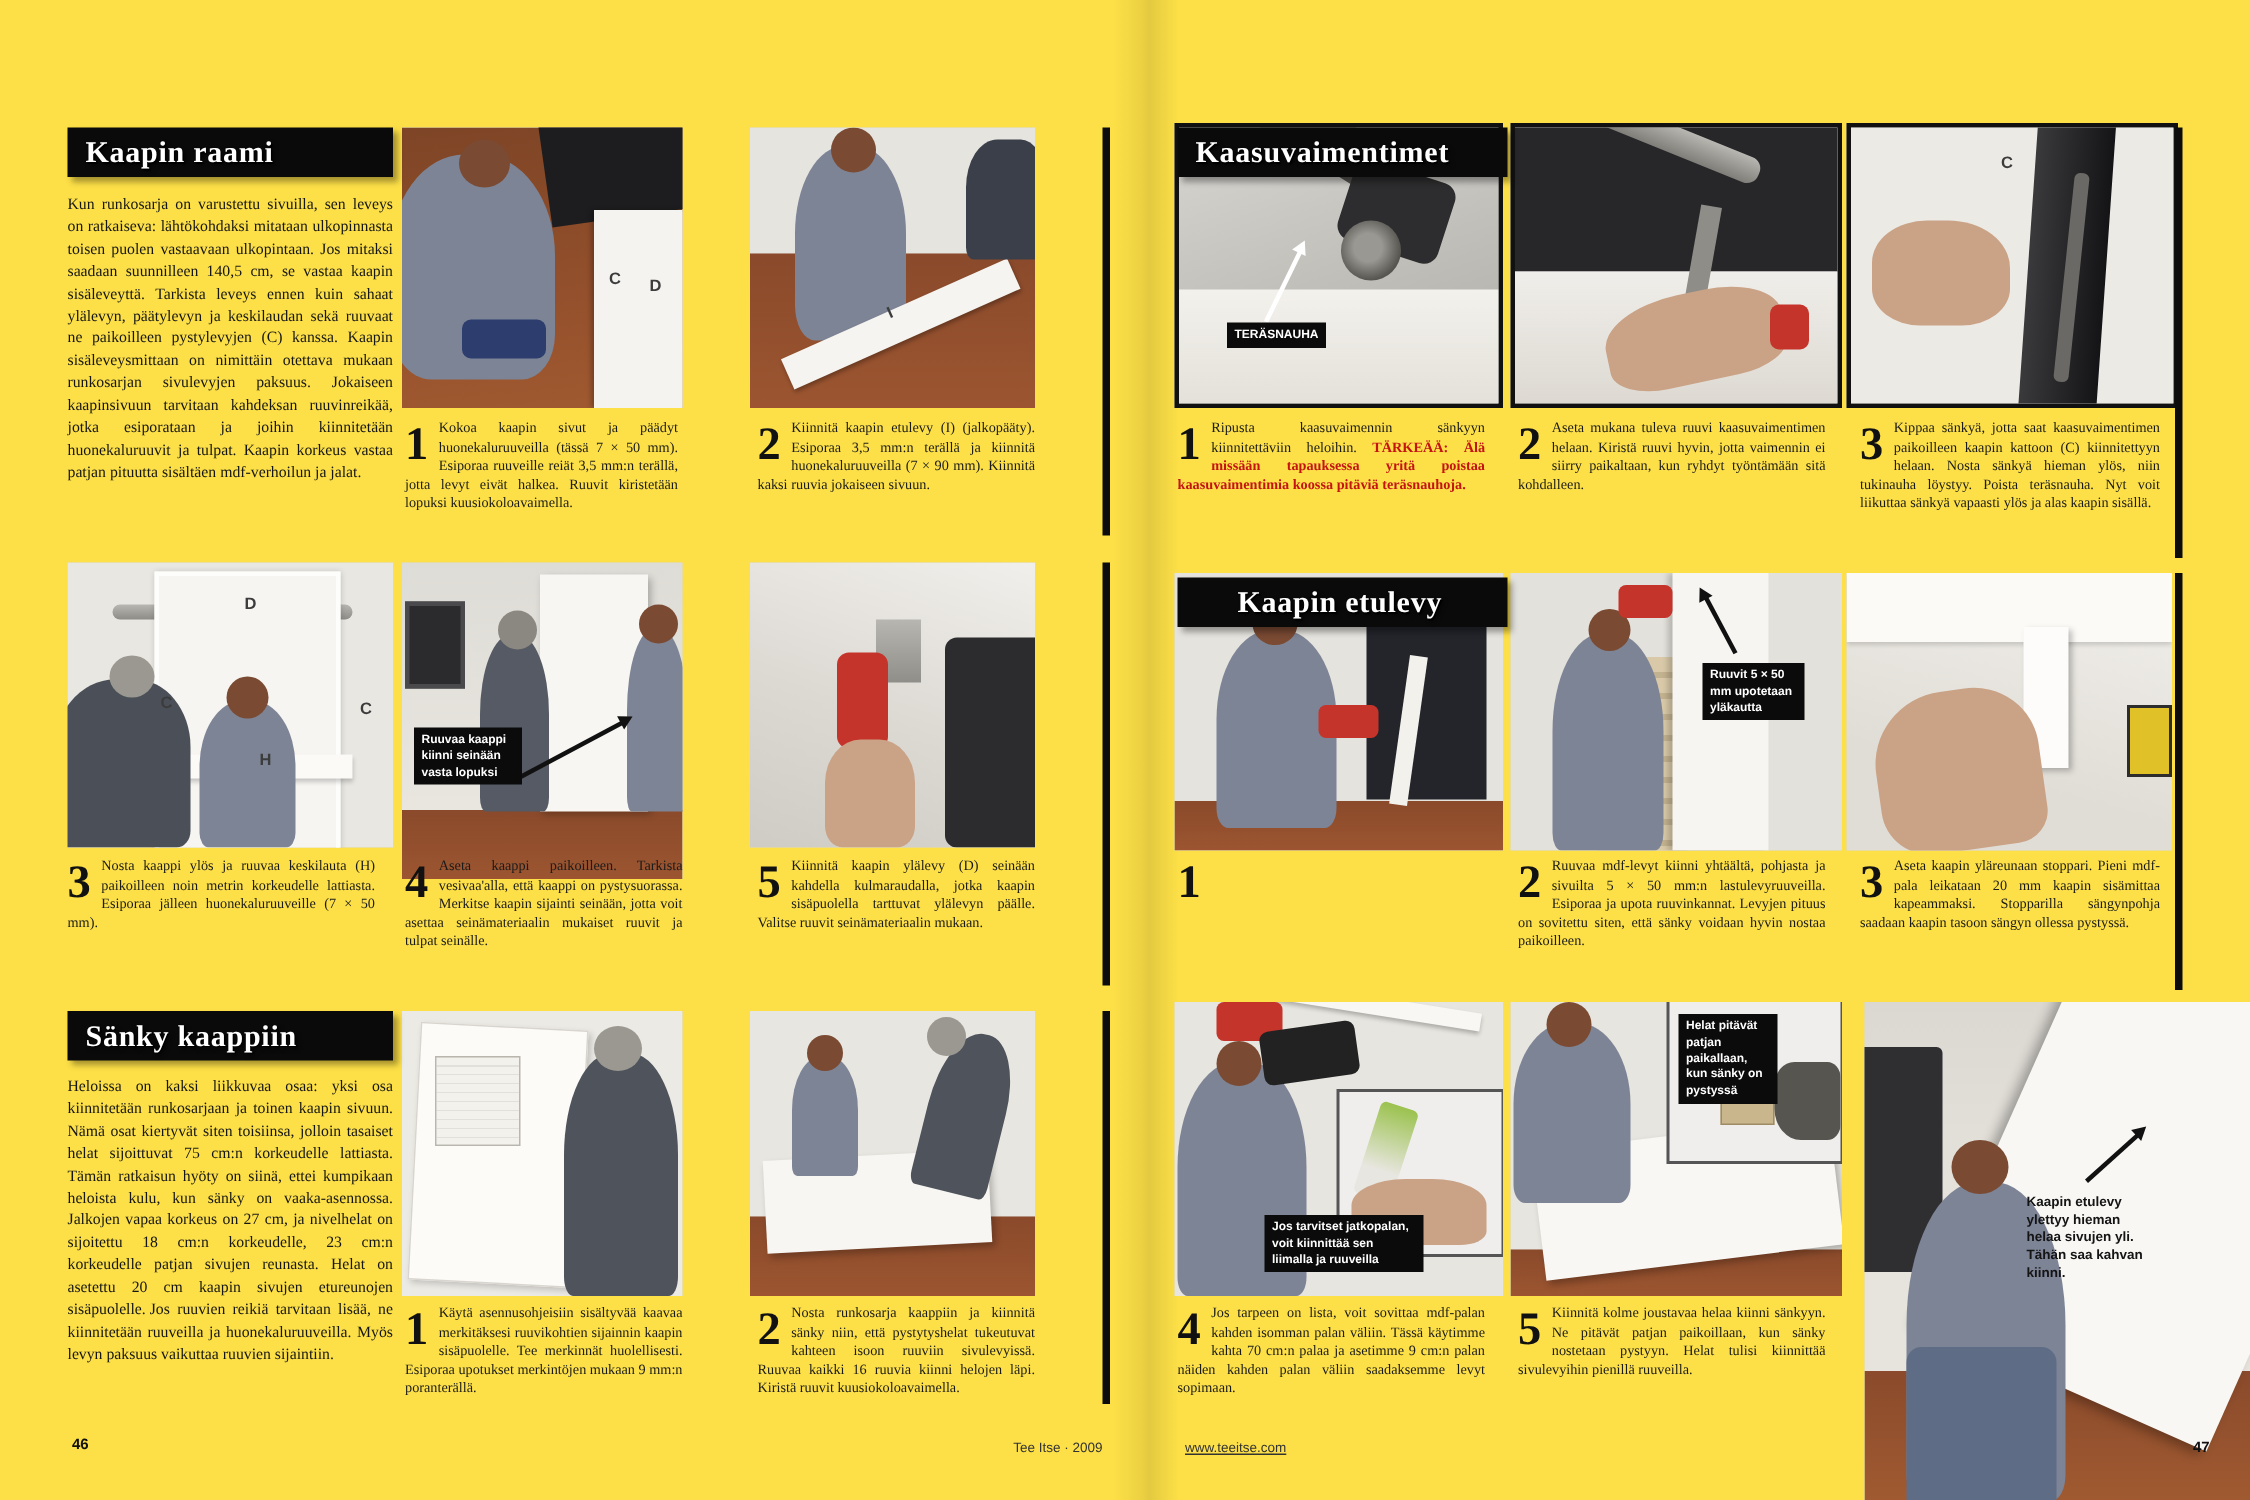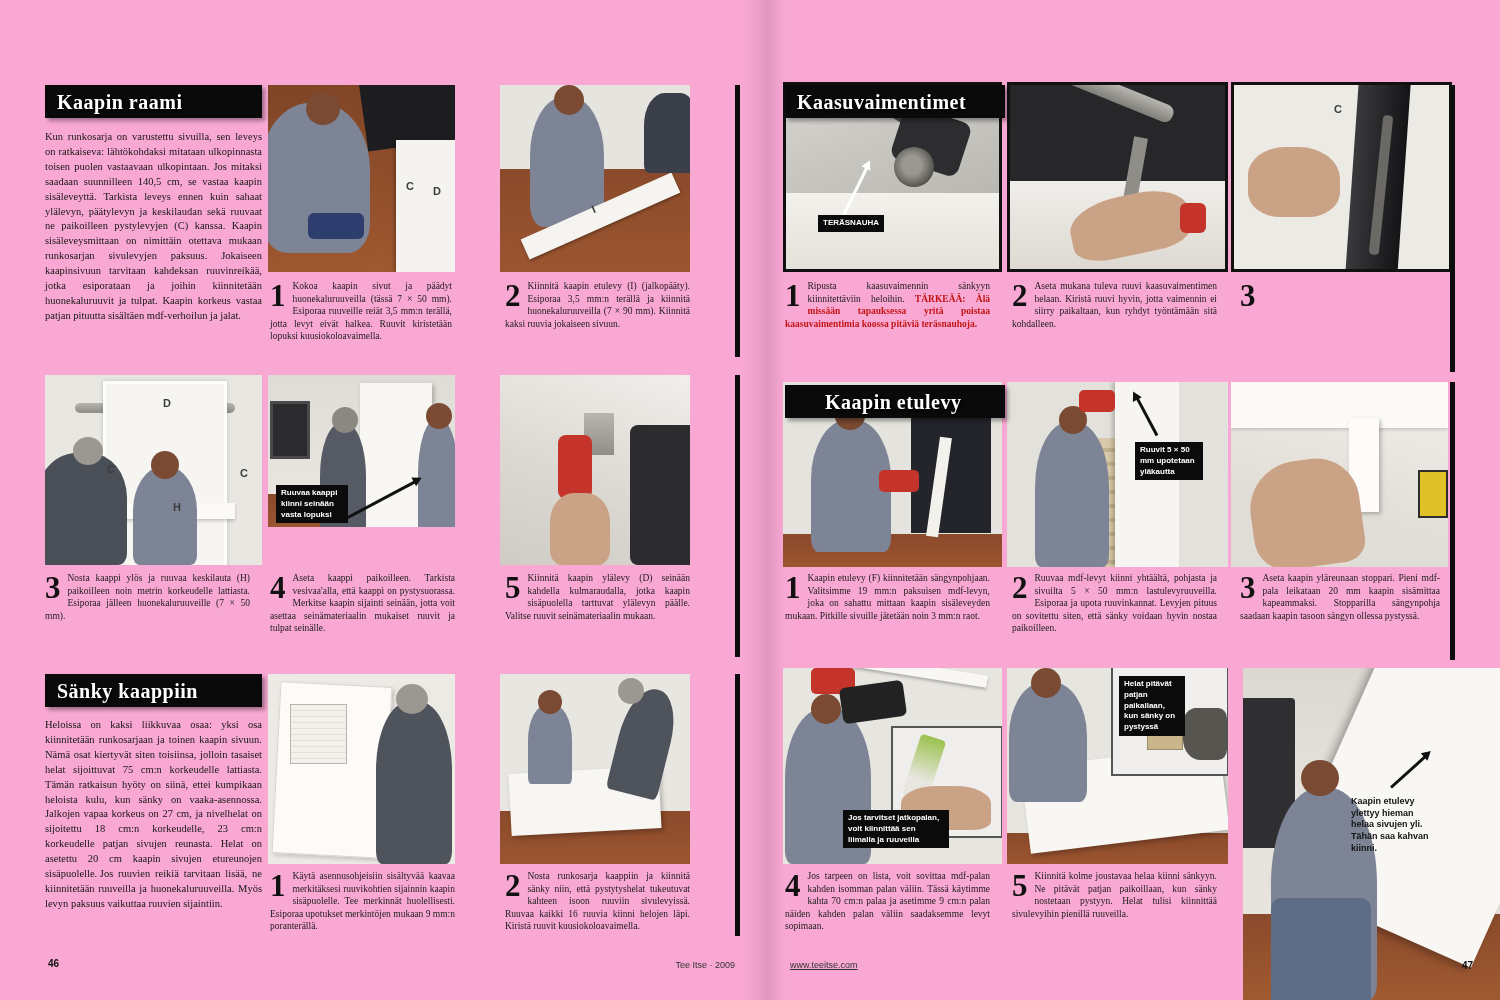--- a/index.html
+++ b/index.html
@@ -1,16 +1,16 @@
 <!DOCTYPE html>
 <html><head>
 <meta charset="utf-8">
 <style>
   html,body{margin:0;padding:0;background:#e9e7e3;}
-  .spread{position:relative;width:1500px;height:1000px;background:#f9a8d4;overflow:hidden;
+  .spread{position:relative;width:1500px;height:1000px;background:#fde047;overflow:hidden;
           font-family:"Liberation Serif",serif;}
   .gutter{position:absolute;left:742px;top:0;width:44px;height:1000px;
           background:linear-gradient(90deg,rgba(0,0,0,0) 0%,rgba(0,0,0,.07) 45%,rgba(0,0,0,.10) 55%,rgba(0,0,0,0) 100%);}
   .titlebar{position:absolute;background:#0a0a0a;color:#fff;
             font:bold 20px/1 "Liberation Serif",serif;letter-spacing:.5px;
             padding:7px 12px 6px;box-shadow:3px 3px 4px rgba(0,0,0,.35);
             text-shadow:1px 1px 0 #000,2px 2px 3px rgba(0,0,0,.7);z-index:5;white-space:nowrap;}
   .intro{position:absolute;font:10.5px/1.42 "Liberation Serif",serif;color:#161616;
          text-align:justify;}
   .cap{position:absolute;font:9.5px/1.32 "Liberation Serif",serif;color:#1b1b1b;text-align:justify;}
@@ -79,21 +79,21 @@
     <div class="shape" style="left:40px;top:128px;width:150px;height:16px;background:#fbfaf7;box-shadow:0 2px 3px rgba(0,0,0,.2);"></div>
     <div class="shape" style="left:-10px;top:78px;width:92px;height:112px;background:#4a4f58;border-radius:45% 40% 10% 10%;"></div>
     <div class="head" style="left:28px;top:62px;width:30px;height:28px;background:#9a9890;"></div>
     <div class="shape" style="left:88px;top:92px;width:64px;height:98px;background:#7d8496;border-radius:45% 45% 10% 10%;"></div>
     <div class="head" style="left:106px;top:76px;width:28px;height:28px;background:#7a4a33;"></div>
     <span class="part" style="left:118px;top:22px;">D</span>
     <span class="part" style="left:62px;top:88px;">C</span>
     <span class="part" style="left:195px;top:92px;">C</span>
     <span class="part" style="left:128px;top:126px;">H</span>
   </div>
-  <div class="photo" style="left:268px;top:375px;width:187px;height:152px;">
+  <div class="photo" style="left:268px;top:375px;width:187px;height:211px;">
     <div class="shape" style="left:0;top:0;width:100%;height:78%;background:linear-gradient(180deg,#dedcd6,#e9e6e0);"></div>
     <div class="shape" style="left:0;top:78%;width:100%;height:22%;background:linear-gradient(180deg,#8a4a2b,#9c5530);"></div>
     <div class="shape" style="left:2px;top:26px;width:34px;height:52px;background:#2b2b2d;border:3px solid #4a4a4c;"></div>
     <div class="shape" style="left:92px;top:8px;width:72px;height:158px;background:#f7f6f3;box-shadow:2px 2px 5px rgba(0,0,0,.25);"></div>
     <div class="shape" style="left:52px;top:48px;width:46px;height:118px;background:#555a64;border-radius:45% 45% 8% 8%;"></div>
     <div class="head" style="left:64px;top:32px;width:26px;height:26px;background:#8a8880;"></div>
     <div class="shape" style="left:150px;top:44px;width:40px;height:122px;background:#7d8496;border-radius:45% 45% 8% 8%;"></div>
     <div class="head" style="left:158px;top:28px;width:26px;height:26px;background:#7a4a33;"></div>
     <div class="arrow" style="left:78px;top:142px;width:78px;transform:rotate(-28deg);"></div>
     <div class="plabel" style="left:8px;top:110px;width:62px;">Ruuvaa kaappi kiinni seinään vasta lopuksi</div>
@@ -184,20 +184,21 @@
     <span class="num">1</span>
     <span>Ripusta kaasuvaimennin sänkyyn kiinnitettäviin heloihin.</span>
     <span class="warn">TÄRKEÄÄ: Älä missään tapauksessa yritä poistaa kaasuvaimentimia koossa pitäviä teräsnauhoja.</span>
   </div>
   <div class="cap" style="left:1012px;top:280px;width:205px;height:92px;">
     <span class="num">2</span>
     <span>Aseta mukana tuleva ruuvi kaasuvaimentimen helaan. Kiristä ruuvi hyvin, jotta vaimennin ei siirry paikaltaan, kun ryhdyt työntämään sitä kohdalleen.</span>
   </div>
   <div class="cap" style="left:1240px;top:280px;width:200px;height:96px;">
     <span class="num">3</span>
+    <span>Kippaa sänkyä, jotta saat kaasuvaimentimen paikoilleen kaapin kattoon (C) kiinnitettyyn helaan. Nosta sänkyä hieman ylös, niin tukinauha löystyy. Poista teräsnauha. Nyt voit liikuttaa sänkyä vapaasti ylös ja alas kaapin sisällä.</span>
   </div>
 
   <div class="photo" style="left:783px;top:382px;width:219px;height:185px;">
     <div class="shape" style="left:0;top:0;width:100%;height:82%;background:#e5e3dd;"></div>
     <div class="shape" style="left:0;top:82%;width:100%;height:18%;background:linear-gradient(180deg,#8a4a2b,#9c5530);"></div>
     <div class="shape" style="left:128px;top:6px;width:80px;height:145px;background:#23252b;"></div>
     <div class="shape" style="left:150px;top:55px;width:12px;height:100px;background:#f3f1ec;transform:rotate(8deg);"></div>
     <div class="shape" style="left:28px;top:38px;width:80px;height:132px;background:#7d8496;border-radius:45% 45% 10% 10%;"></div>
     <div class="head" style="left:52px;top:20px;width:30px;height:28px;background:#7a4a33;"></div>
     <div class="shape" style="left:96px;top:88px;width:40px;height:22px;background:#c5342b;border-radius:5px;"></div>
@@ -216,21 +217,20 @@
     <div class="shape" style="left:0;top:0;width:100%;height:100%;background:linear-gradient(195deg,#f2f0ec 0%,#e0ddd6 70%);"></div>
     <div class="shape" style="left:0;top:0;width:100%;height:46px;background:#fbfaf7;box-shadow:0 2px 3px rgba(0,0,0,.15);"></div>
     <div class="shape" style="left:118px;top:36px;width:30px;height:94px;background:#fdfcfa;box-shadow:2px 2px 4px rgba(0,0,0,.25);"></div>
     <div class="shape" style="left:20px;top:78px;width:110px;height:107px;background:#caa286;border-radius:45% 40% 20% 30%;transform:rotate(-8deg);"></div>
     <div class="shape" style="right:0px;top:88px;width:26px;height:44px;background:#e0c128;border:2px solid #2d2d2d;"></div>
   </div>
   <div class="titlebar" style="left:785px;top:385px;width:168px;padding-left:40px;"><span>Kaapin etulevy</span></div>
 
   <div class="cap" style="left:785px;top:572px;width:205px;height:90px;">
     <span class="num">1</span>
-    <span>Kaapin etulevy (F) kiinnitetään sängynpohjaan. Valitsimme 19 mm:n paksuisen mdf-levyn, joka on sahattu mittaan kaapin sisäleveyden mukaan. Pitkille sivuille jätetään noin 3 mm:n raot.</span>
   </div>
   <div class="cap" style="left:1012px;top:572px;width:205px;height:90px;">
     <span class="num">2</span>
     <span>Ruuvaa mdf-levyt kiinni yhtäältä, pohjasta ja sivuilta 5 × 50 mm:n lastulevyruuveilla. Esiporaa ja upota ruuvinkannat. Levyjen pituus on sovitettu siten, että sänky voidaan hyvin nostaa paikoilleen.</span>
   </div>
   <div class="cap" style="left:1240px;top:572px;width:200px;height:90px;">
     <span class="num">3</span>
     <span>Aseta kaapin yläreunaan stoppari. Pieni mdf-pala leikataan 20 mm kaapin sisämittaa kapeammaksi. Stopparilla sängynpohja saadaan kaapin tasoon sängyn ollessa pystyssä.</span>
   </div>
 

